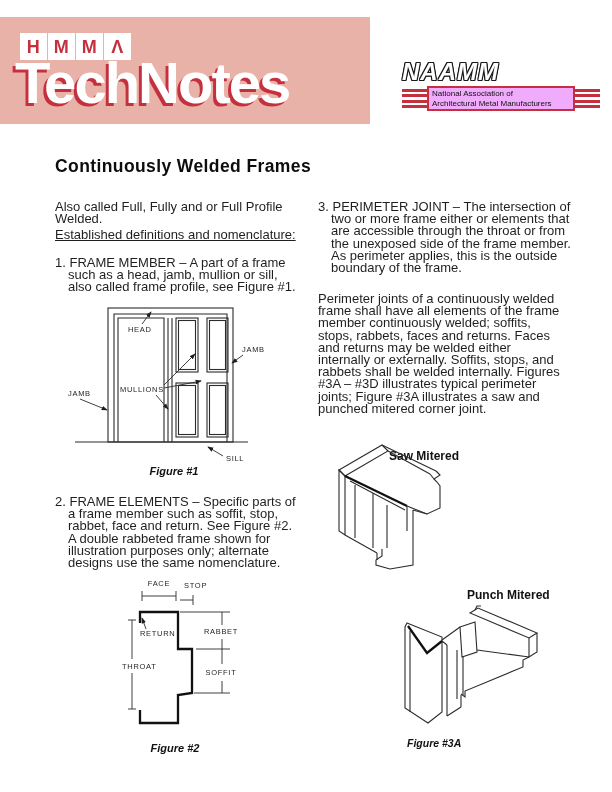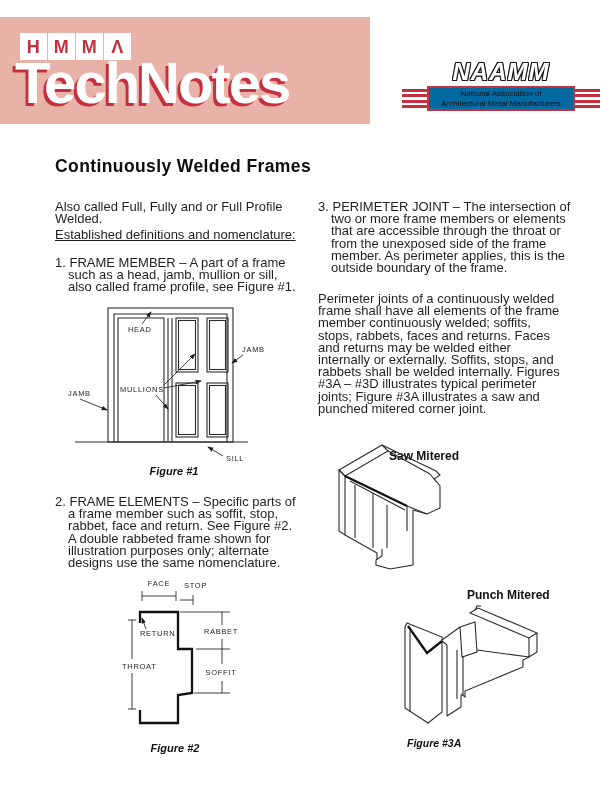--- a/index.html
+++ b/index.html
@@ -7,28 +7,28 @@
         font-family:"Liberation Sans",sans-serif;color:#1f1f1f;overflow:hidden;}
   
   .band{position:absolute;left:0;top:17px;width:370px;height:107px;background:#e9b2a8;}
   .hmma-row{position:absolute;left:20px;top:16px;display:flex;gap:1.5px;}
   .hmma-box{width:26.5px;height:27px;background:#ffffff;display:flex;align-items:center;justify-content:center;}
   .hmma-letter{color:#c5303f;font-weight:bold;font-size:18px;line-height:1;}
   .technotes{position:absolute;left:15px;top:37px;font-size:58px;font-weight:bold;line-height:1;
              letter-spacing:-2px;color:#ffffff;text-shadow:-3px 3px 0 #c5303f;white-space:nowrap;}
   .docnum{position:absolute;left:407px;top:27px;font-size:20px;font-weight:bold;letter-spacing:-0.5px;color:#0d0d0d;white-space:nowrap;}
   .naamm{position:absolute;left:402px;top:60px;width:198px;}
-  .naamm-acronym{text-align:center;font-size:24px;font-weight:bold;font-style:italic;letter-spacing:1px;
+  .naamm-acronym{font-size:24px;font-weight:bold;font-style:italic;letter-spacing:1px;
                  color:#ffffff;line-height:1;margin-bottom:2px;
                  text-shadow:-1px 0 #1a1a1a,1px 0 #1a1a1a,0 -1px #1a1a1a,0 1px #1a1a1a,
                              -1px -1px #1a1a1a,1px 1px #1a1a1a,-1px 1px #1a1a1a,1px -1px #1a1a1a;}
   .naamm-row{display:flex;align-items:center;}
   .stripes{display:flex;flex-direction:column;gap:2.5px;flex:0 0 25px;}
   .stripe{height:3px;background:#c5303f;}
-  .naamm-box{border:2px solid #c5303f;background:#0369a1;padding:1px 3px;text-align:center;flex:1 1 auto;}
+  .naamm-box{border:2px solid #c5303f;background:#f0abfc;padding:1px 3px;text-align:left;flex:1 1 auto;}
   .naamm-line{font-size:8px;line-height:9.5px;color:#111;white-space:nowrap;}
   
   .title{position:absolute;left:55px;top:156px;font-size:17.5px;font-weight:bold;letter-spacing:0.4px;color:#0d0d0d;}
   .para{position:absolute;font-size:13px;line-height:12.2px;color:#1f1f1f;}
   .item{padding-left:13px;text-indent:-13px;}
   
   .fig{position:absolute;}
   .figlabel{position:absolute;font-size:12px;font-weight:bold;color:#111;white-space:nowrap;}
   .figcaption-html{position:absolute;font-size:10.5px;font-weight:bold;font-style:italic;color:#111;white-space:nowrap;}
   svg .ln{stroke:#2b2b2b;stroke-width:1.1;fill:none;stroke-linejoin:miter;stroke-linecap:butt;}
@@ -88,21 +88,21 @@
   <div class="para" style="left:55px;top:201px;width:260px;">Also called Full, Fully and or Full Profile Welded.</div>
   <div class="para" style="left:55px;top:229px;width:260px;text-decoration:underline;">Established definitions and nomenclature:</div>
   <div class="para item" style="left:55px;top:257px;width:234px;">
     <span>1.</span> <span>FRAME MEMBER – A part of a frame such as a head, jamb, mullion or sill, also called frame profile, see Figure #1.</span>
   </div>
   <div class="para item" style="left:55px;top:496px;width:234px;">
     <span>2.</span> <span>FRAME ELEMENTS – Specific parts of a frame member such as soffit, stop, rabbet, face and return. See Figure #2. A double rabbeted frame shown for illustration purposes only; alternate designs use the same nomenclature.</span>
   </div>
 
   <div class="para item" style="left:318px;top:201px;width:245px;">
-    <span>3.</span> <span>PERIMETER JOINT – The intersection of two or more frame members or elements that are accessible through the throat or from the unexposed side of the frame member. As perimeter applies, this is the outside boundary of the frame.</span>
+    <span>3.</span> <span>PERIMETER JOINT – The intersection of two or more frame either or elements that are accessible through the throat or from the unexposed side of the frame member. As perimeter applies, this is the outside boundary of the frame.</span>
   </div>
   <div class="para" style="left:318px;top:293px;width:243px;">Perimeter joints of a continuously welded frame shall have all elements of the frame member continuously welded; soffits, stops, rabbets, faces and returns. Faces and returns may be welded either internally or externally. Soffits, stops, and rabbets shall be welded internally. Figures #3A – #3D illustrates typical perimeter joints; Figure #3A illustrates a saw and punched mitered corner joint.</div>
 
   <svg class="fig" style="left:52px;top:298px;" width="240" height="185" viewBox="0 0 240 185">
     <defs>
       <marker id="arr1" markerWidth="8" markerHeight="6" refX="6" refY="3" orient="auto">
         <path d="M0,0.5 L7,3 L0,5.5 Z" fill="#1e1e1e"></path>
       </marker>
     </defs>
     <g>

